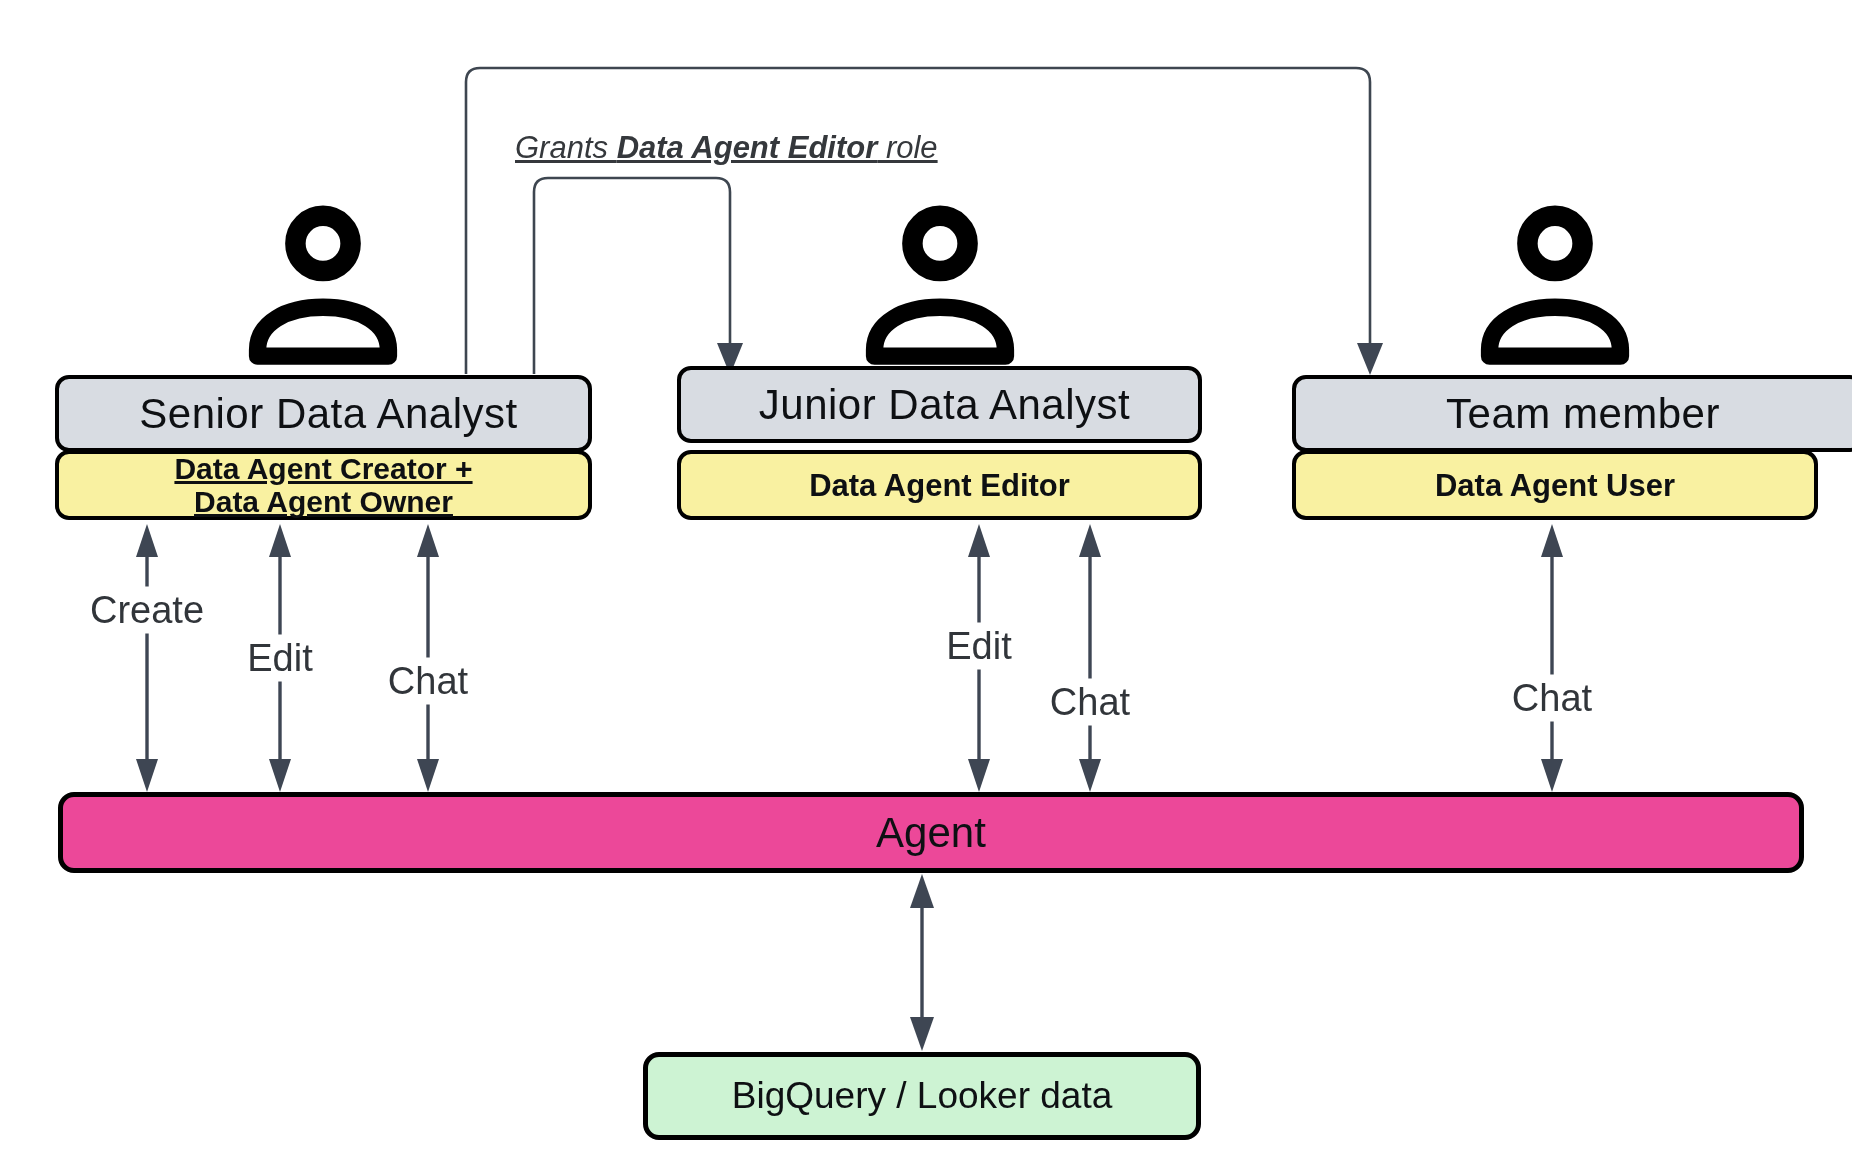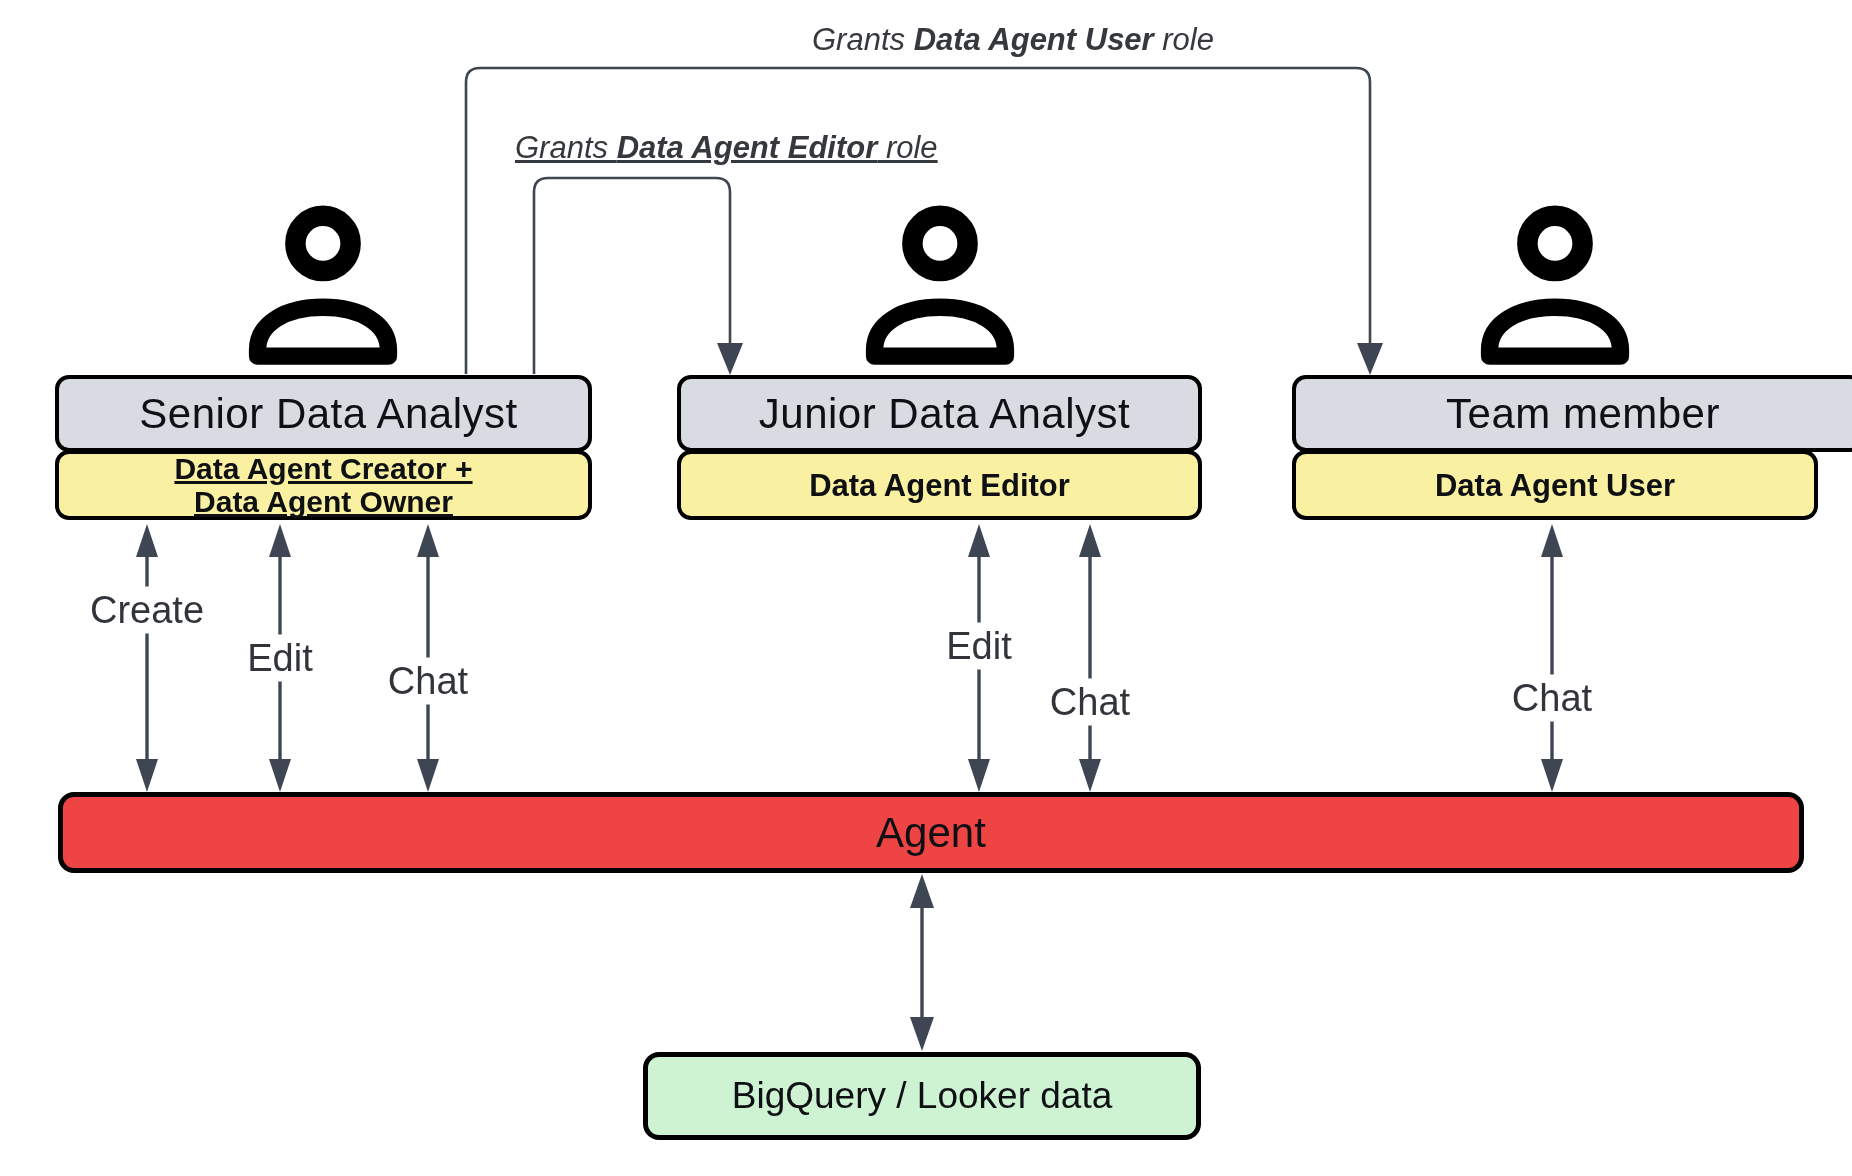--- a/index.html
+++ b/index.html
@@ -51,21 +51,21 @@
     font-size: 30px;
     font-weight: bold;
     color: #0e1013;
     line-height: 33px;
     text-align: center;
   }
   .perm-box.single { font-size: 31px; }
   .agent-bar {
     position: absolute;
     box-sizing: border-box;
-    background: #ef4444;
+    background: #ec4899;
     border: 5px solid #000000;
     border-radius: 16px;
     display: flex;
     align-items: center;
     justify-content: center;
     font-size: 42px;
     color: #0e1013;
   }
   .datasource-box {
     position: absolute;
@@ -143,23 +143,20 @@
       <polygon points="1541,759 1563,759 1552,792" stroke="none"></polygon>
     </g>
 
     <g stroke="#3e4653" fill="#3e4653">
       <line x1="922" y1="903" x2="922" y2="1022" stroke-width="3.4"></line>
       <polygon points="910,908 934,908 922,874" stroke="none"></polygon>
       <polygon points="910,1017 934,1017 922,1051" stroke="none"></polygon>
     </g>
   </svg>
 
-  <div class="grant-label abs" style="left:812px; top:22px;">
-    <span>Grants </span><span class="grant-role">Data Agent User</span><span> role</span>
-  </div>
   <div class="grant-label abs" style="left:515px; top:130px;text-decoration:underline;">
     <span>Grants </span><span class="grant-role">Data Agent Editor</span><span> role</span>
   </div>
 
   <svg class="person" style="left:244px; top:204px;" width="158" height="164" viewBox="0 0 100 104" xmlns="http://www.w3.org/2000/svg">
     <circle cx="50" cy="25" r="17.5" fill="none" stroke="#000" stroke-width="13"></circle>
     <path d="M8.5 96.5 v-4 c0 -17 18 -27 41.5 -27 s41.5 10 41.5 27 v4 z" fill="#fff" stroke="#000" stroke-width="11" stroke-linejoin="round"></path>
   </svg>
   <svg class="person" style="left:861px; top:204px;" width="158" height="164" viewBox="0 0 100 104" xmlns="http://www.w3.org/2000/svg">
     <circle cx="50" cy="25" r="17.5" fill="none" stroke="#000" stroke-width="13"></circle>
@@ -171,21 +168,21 @@
   </svg>
 
   <div class="role-box" style="left:55px; top:375px; width:537px;">
     <span>Senior Data Analyst</span>
   </div>
   <div class="perm-box" style="left:55px; top:450px; width:537px;text-decoration:underline;">
     <div>Data Agent Creator +</div>
     <div>Data Agent Owner</div>
   </div>
 
-  <div class="role-box" style="left:677px; top:375px; width:525px;">
+  <div class="role-box" style="left:677px; top:366px; width:525px;">
     <span>Junior Data Analyst</span>
   </div>
   <div class="perm-box single" style="left:677px; top:450px; width:525px;">
     <div>Data Agent Editor</div>
   </div>
 
   <div class="role-box" style="left:1292px; top:375px; width:572px;">
     <span>Team member</span>
   </div>
   <div class="perm-box single" style="left:1292px; top:450px; width:526px;">

